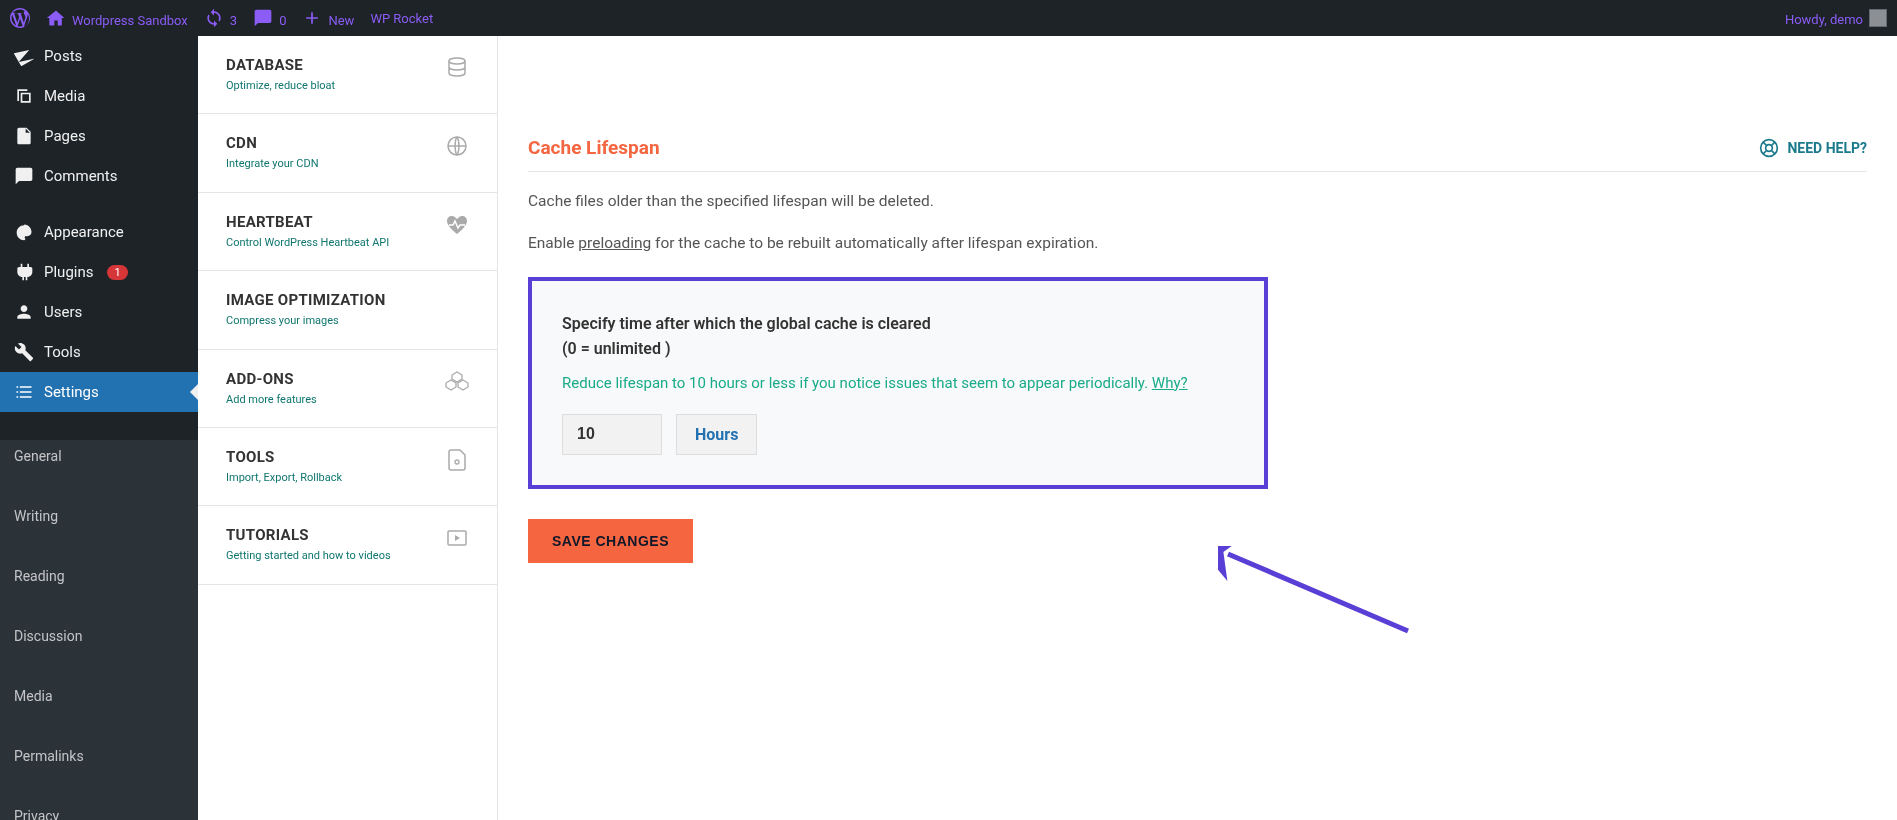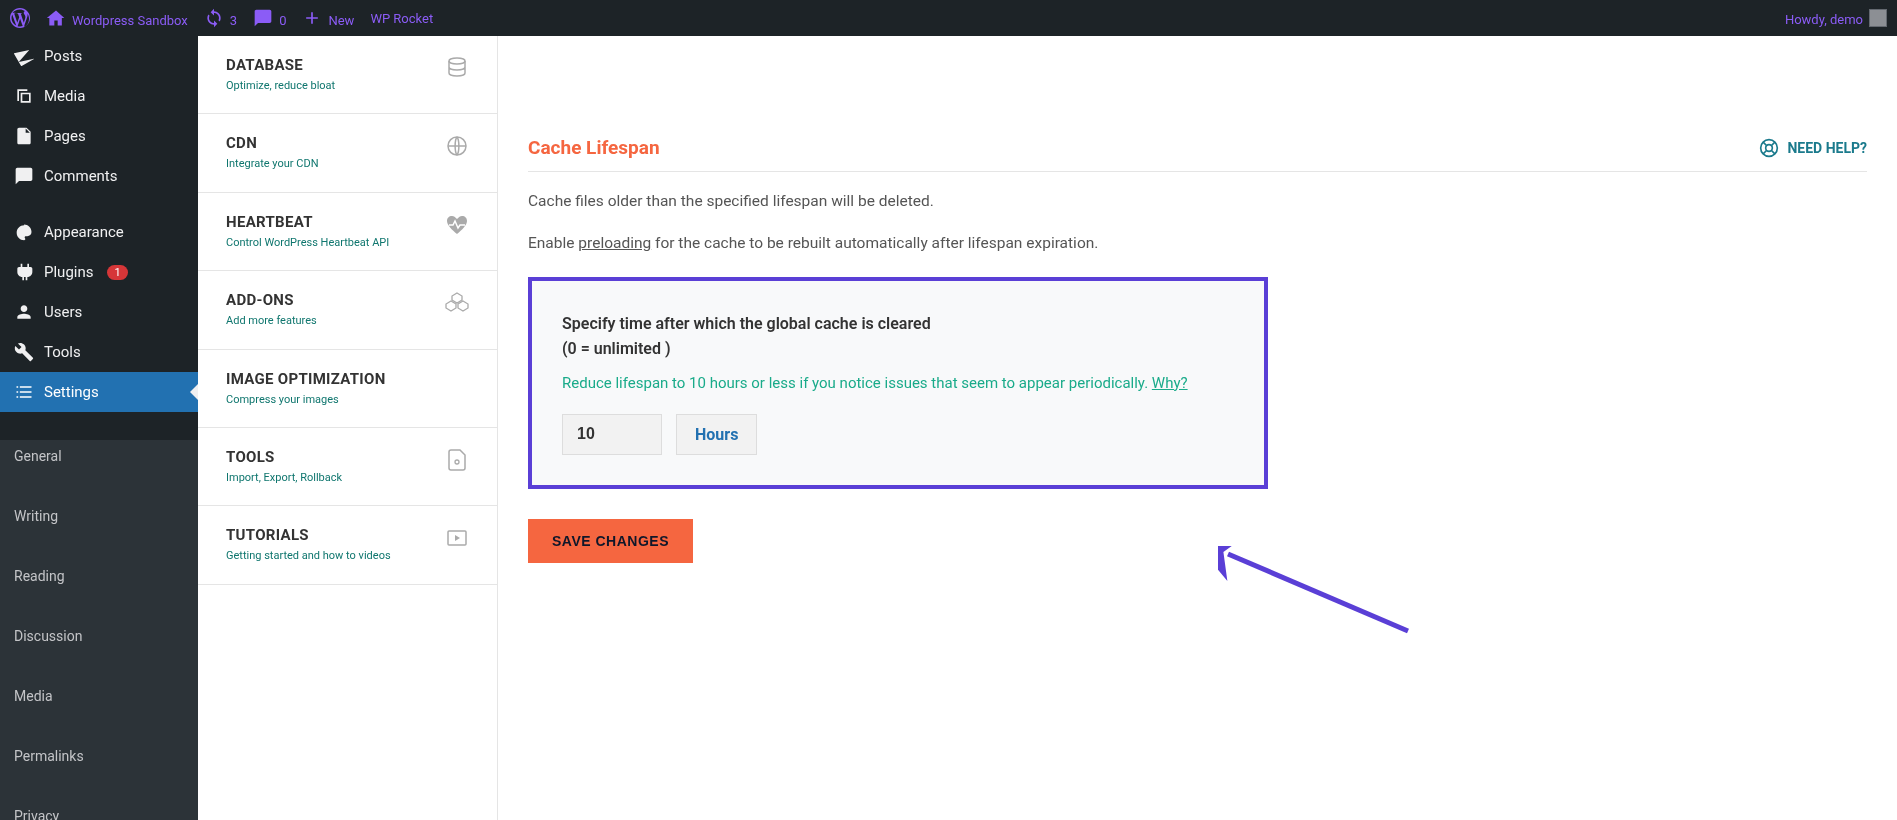--- a/index.html
+++ b/index.html
@@ -292,32 +292,32 @@
         <div class="settings-title">HEARTBEAT</div>
         <div class="settings-desc">Control WordPress Heartbeat API</div>
       </div>
       <svg class="settings-icon" viewBox="0 0 24 24">
           <path d="M12 21C7 17 2 12 2 8c0-3 2-5 5-5 2 0 3 1 5 3 2-2 3-3 5-3 3 0 5 2 5 5 0 4-5 9-10 13z" fill="#aaa"></path>
           <path d="M4 12h4l2-4 3 7 2-3h5" fill="none" stroke="#fff" stroke-width="1.5"></path>
         </svg>
     </div>
     <div class="settings-item">
       <div class="settings-item-text">
+        <div class="settings-title">IMAGE OPTIMIZATION</div>
+        <div class="settings-desc">Compress your images</div>
+      </div>
+    </div>
+    <div class="settings-item">
+      <div class="settings-item-text">
         <div class="settings-title">ADD-ONS</div>
         <div class="settings-desc">Add more features</div>
       </div>
       <svg class="settings-icon" viewBox="0 0 24 24">
           <path d="M12 2l5 3v4l-5 3-5-3V5l5-3zm-6 8l5 3v4l-5 3-5-3v-4l5-3zm12 0l5 3v4l-5 3-5-3v-4l5-3z" fill="none" stroke="#aaa" stroke-width="1.3"></path>
         </svg>
-    </div>
-    <div class="settings-item">
-      <div class="settings-item-text">
-        <div class="settings-title">IMAGE OPTIMIZATION</div>
-        <div class="settings-desc">Compress your images</div>
-      </div>
     </div>
     <div class="settings-item">
       <div class="settings-item-text">
         <div class="settings-title">TOOLS</div>
         <div class="settings-desc">Import, Export, Rollback</div>
       </div>
       <svg class="settings-icon" viewBox="0 0 24 24">
           <path d="M6 2h9l5 5v13c0 1-.9 2-2 2H6c-1 0-2-1-2-2V4c0-1 .9-2 2-2z" fill="none" stroke="#aaa" stroke-width="1.5"></path>
           <circle cx="12" cy="14" r="2" fill="none" stroke="#aaa" stroke-width="1.3"></circle>
         </svg>

